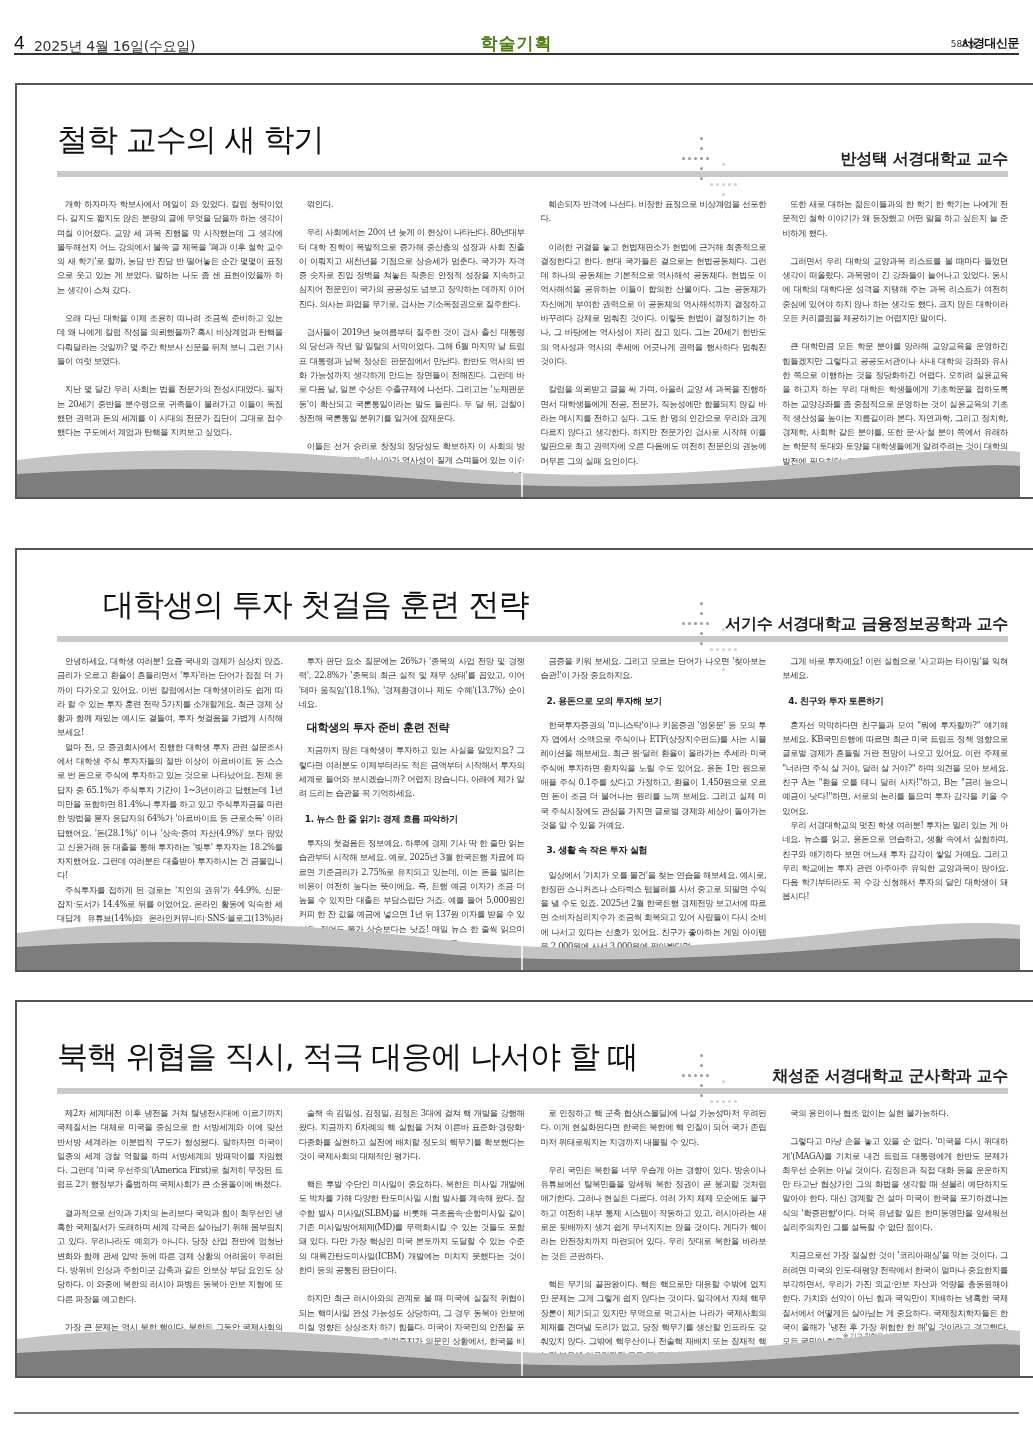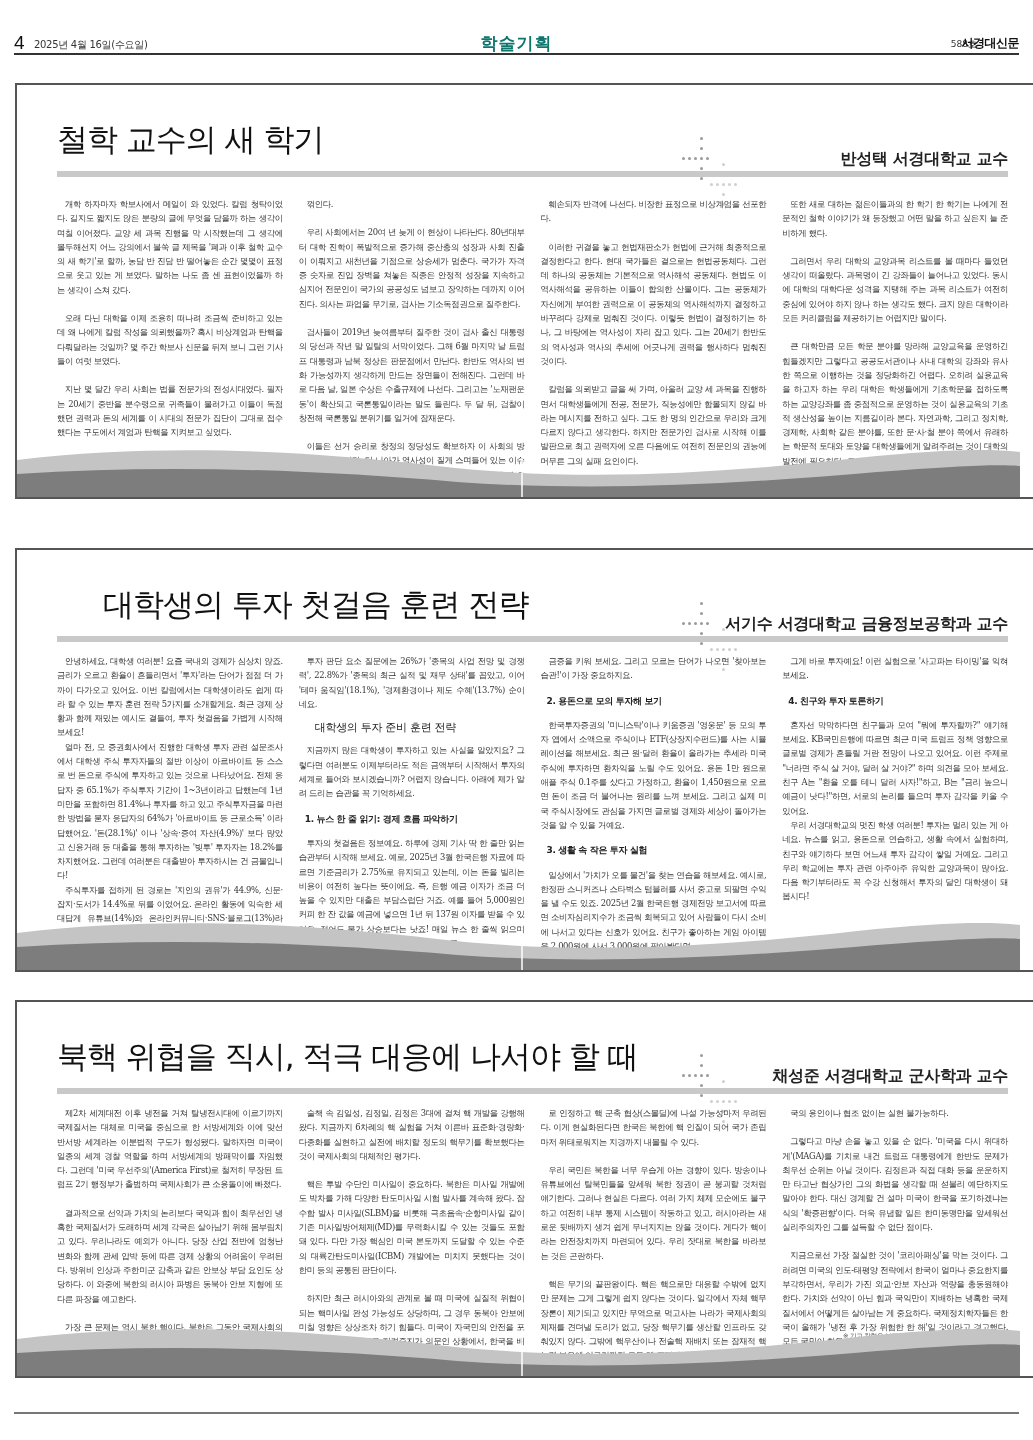--- a/index.html
+++ b/index.html
@@ -1,38 +1,38 @@
 <!DOCTYPE html>
 <html><head>
 <meta charset="utf-8">
 <style>
   * { box-sizing: border-box; margin: 0; padding: 0; }
   html, body { width: 1033px; height: 1440px; background: #ffffff; overflow: hidden; }
   body { font-family: "DejaVu Sans", "Liberation Sans", sans-serif; color: #222; position: relative; }
 
   .masthead { position: absolute; left: 14px; right: 14px; top: 0; height: 57px; }
   .masthead .page-no { position: absolute; left: 0; top: 32px; font-size: 19px; font-family: "Liberation Sans", sans-serif; color: #111; }
-  .masthead .date { position: absolute; left: 20px; top: 38px; font-size: 10px; color: #333; letter-spacing: -0.3px; }
-  .masthead .section { position: absolute; left: 0; right: 0; top: 32px; text-align: center; font-size: 17px; font-weight: bold; color: #0f766e; letter-spacing: 1px; }
+  .masthead .date { position: absolute; left: 20px; top: 38px; font-size: 14px; color: #333; letter-spacing: -0.3px; }
+  .masthead .section { position: absolute; left: 0; right: 0; top: 32px; text-align: center; font-size: 17px; font-weight: bold; color: #4d7c0f; letter-spacing: 1px; }
   .masthead .issue { position: absolute; right: 42px; top: 38px; font-size: 9px; color: #333; }
   .masthead .paper { position: absolute; right: 0; top: 35px; font-size: 12px; font-weight: bold; color: #111; letter-spacing: -0.5px; }
   .masthead .rule { position: absolute; left: 0; right: 0; top: 53px; height: 2px; background: #333; }
 
   .article { position: absolute; left: 15px; width: 1025px; border: 2px solid #555; background: #fff; overflow: hidden; }
   .article .title { position: absolute; left: 40px; font-size: 31px; color: #111; font-family: "DejaVu Sans", sans-serif; letter-spacing: -1px; font-weight: normal; }
   .article .dots { position: absolute; left: 665px; width: 80px; height: 70px; }
   .article .dots span { position: absolute; width: 3px; height: 3px; border-radius: 50%; background: #9a9a9a; }
   .article .dots span.l { background: #cfcfcf; }
   .article .byline { position: absolute; right: 30px; font-size: 16px; font-weight: bold; color: #222; letter-spacing: -0.3px; }
   .article .title-bar { position: absolute; left: 40px; right: 30px; height: 6px; background: #c9c9c9; }
   .article .cols { position: absolute; left: 40px; right: 30px; display: flex; gap: 16px; }
   .article .col { flex: 1; font-size: 8.4px; line-height: 14.3px; color: #333; text-align: justify; font-family: "DejaVu Serif", serif; letter-spacing: -0.35px; }
   .article .col p { text-indent: 8px; margin-bottom: 0; }
   .article .col p.gap { margin-top: 14px; }
-  .article .col h3 { font-family: "DejaVu Sans", sans-serif; font-size: 11px; font-weight: normal; margin: 10px 16px 8px; color: #222; letter-spacing: -0.3px; }
+  .article .col h3 { font-family: "DejaVu Sans", sans-serif; font-size: 11px; font-weight: bold; margin: 10px 8px 8px; color: #222; letter-spacing: -0.3px; }
   .article .col h4 { font-family: "DejaVu Sans", sans-serif; font-size: 9px; font-weight: bold; margin: 11px 0 10px 6px; color: #222; }
   .article .note { position: absolute; right: 30px; font-size: 6.5px; color: #444; letter-spacing: -0.2px; }
   .article .wave { position: absolute; left: 0; right: 0; bottom: 0; height: 55px; }
 
   .bottom-rule { position: absolute; left: 14px; right: 14px; top: 1412px; height: 2px; background: #777; }
 </style>
 </head>
 <body>
 
 <div class="masthead">

